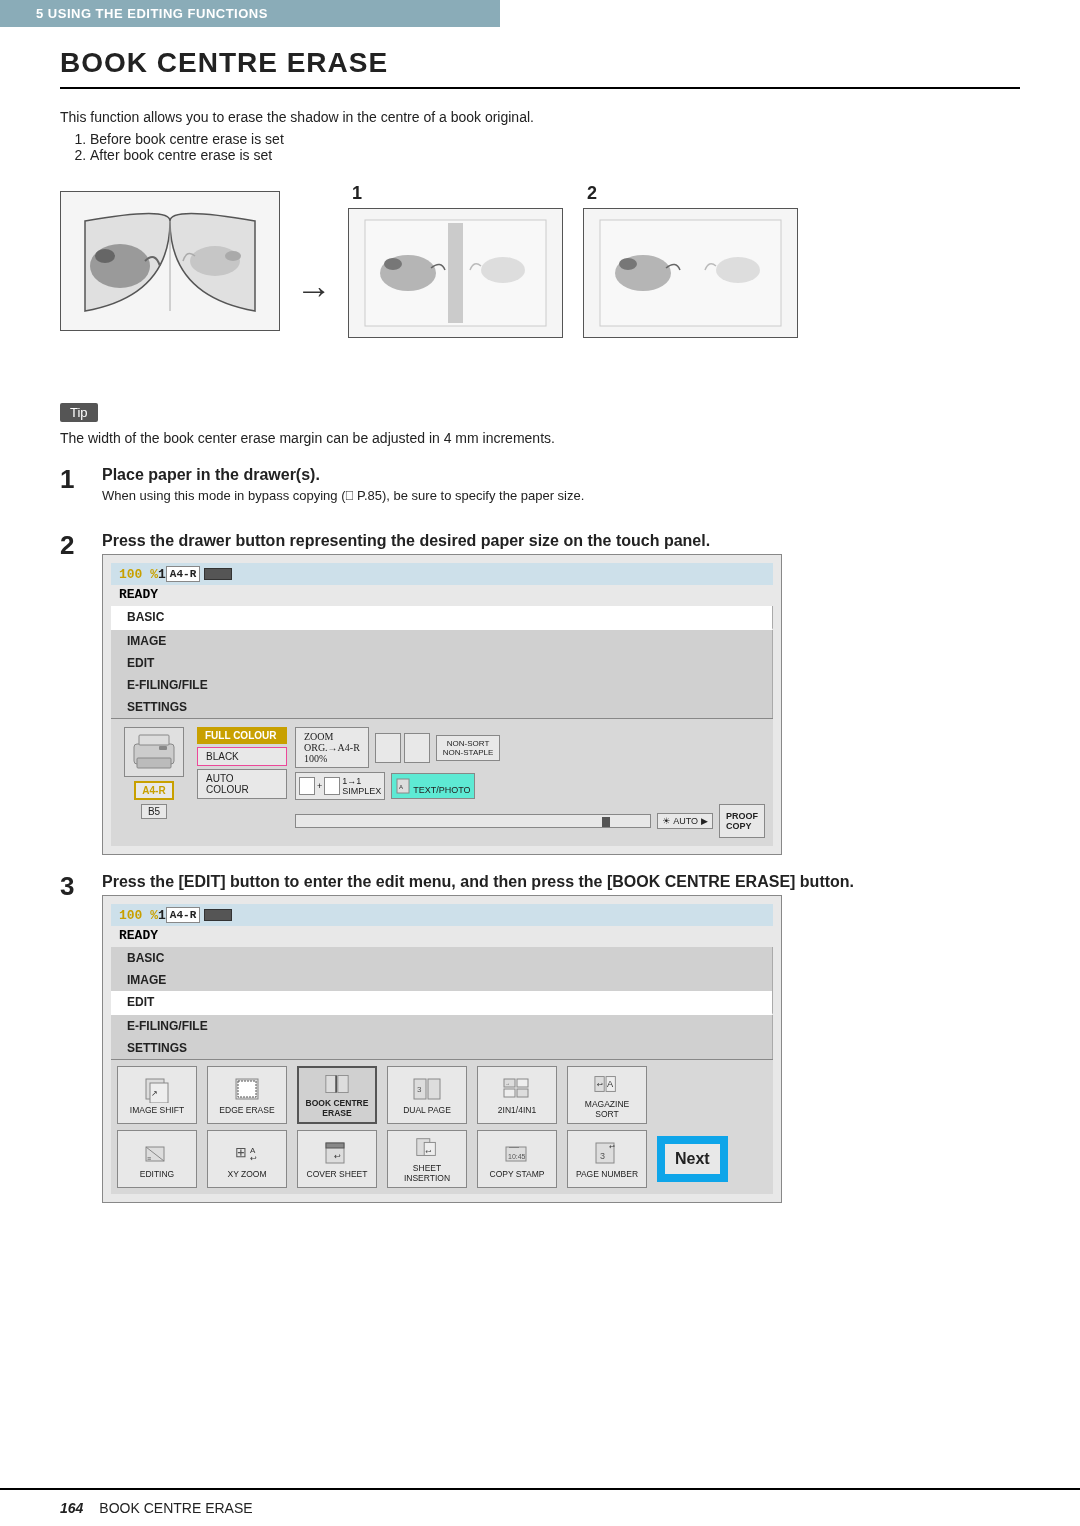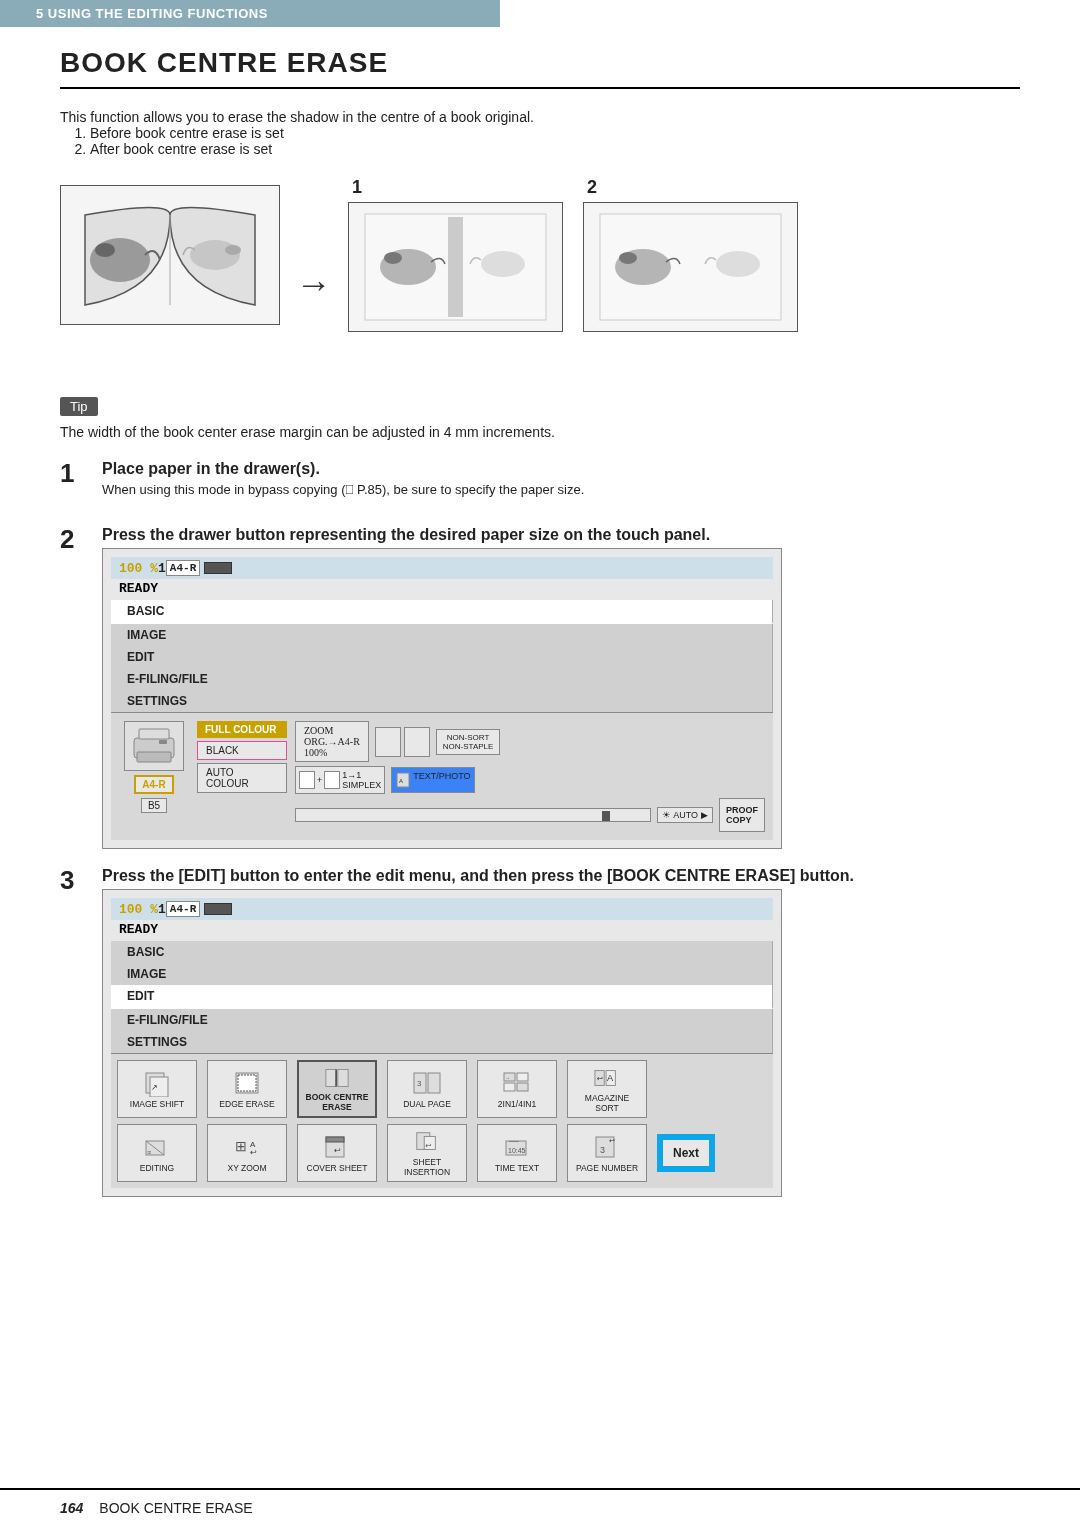--- a/index.html
+++ b/index.html
@@ -32,20 +32,21 @@
       font-size: 28px;
       font-weight: bold;
       border-bottom: 2px solid #000;
       padding-bottom: 8px;
       margin-bottom: 20px;
       letter-spacing: 1px;
     }
 
     .intro-text {
       font-size: 14px;
+      margin-bottom: 6px;
     }
 
     .intro-list {
       font-size: 14px;
       list-style: decimal;
       margin-left: 30px;
       margin-bottom: 20px;
     }
 
     
@@ -359,23 +360,23 @@
       gap: 2px;
     }
 
     .edit-btn.highlighted {
       border: 2px solid #555;
       background: #d0d0d0;
     }
 
     .next-btn {
       background: #e8e8e8;
-      border: 6px solid #0ea5e9;
+      border: 8px solid #0ea5e9;
       padding: 6px 10px;
-      font-size: 12px;
+      font-size: 16px;
       font-weight: bold;
       align-self: center;
       cursor: pointer;
     }
 
     
     .page-footer {
       position: absolute;
       bottom: 0;
       left: 0;
@@ -547,21 +548,21 @@
               </div>
               <div class="small-btn-highlight" style="font-size:8px; text-align:center;">NON-SORT<br>NON-STAPLE</div>
             </div>
             <div class="panel-right-row">
               <div style="border:1px solid #888; background:#e8e8e8; padding:3px; display:flex; align-items:center; gap:2px; font-size:9px;">
                 <span style="border:1px solid #888; background:#fff; width:16px; height:18px; display:inline-block;"></span>
                 <span>+</span>
                 <span style="border:1px solid #888; background:#fff; width:16px; height:18px; display:inline-block;"></span>
                 <span>1→1<br>SIMPLEX</span>
               </div>
-              <div style="border:1px solid #888; background:#3b82f6; padding:3px; font-size:9px; display:flex; align-items:flex-start; gap:2px;">
+              <div style="border:1px solid #888; background:#5eead4; padding:3px; font-size:9px; display:flex; align-items:flex-end; gap:2px;">
                 <svg width="16" height="18" viewBox="0 0 16 18">
                     <rect x="2" y="2" width="12" height="14" fill="#ddd" stroke="#888" stroke-width="1"></rect>
                     <text x="4" y="12" font-size="6" fill="#333">A</text>
                   </svg>
                 <span>TEXT/PHOTO</span>
               </div>
             </div>
             <div class="panel-right-row" style="align-items:center;">
 
               <div style="border:1px solid #888; background:#e8e8e8; flex:1; height:14px; position:relative;">
@@ -702,21 +703,21 @@
               </svg>
               <span>SHEET INSERTION</span>
             </div>
 
             <div class="edit-btn">
               <svg width="30" height="28" viewBox="0 0 30 28">
                 <rect x="4" y="8" width="20" height="14" fill="#ddd" stroke="#888" stroke-width="1"></rect>
                 <text x="6" y="20" font-size="7" fill="#555">10:45</text>
                 <text x="7" y="10" font-size="5" fill="#333">——</text>
               </svg>
-              <span>TIME TEXT</span>
+              <span>COPY STAMP</span>
             </div>
 
             <div class="edit-btn">
               <svg width="30" height="28" viewBox="0 0 30 28">
                 <rect x="4" y="4" width="18" height="20" fill="#ddd" stroke="#888" stroke-width="1"></rect>
                 <text x="8" y="20" font-size="9" fill="#555">3</text>
                 <text x="17" y="10" font-size="7" fill="#333">↩</text>
               </svg>
               <span>PAGE NUMBER</span>
             </div>

